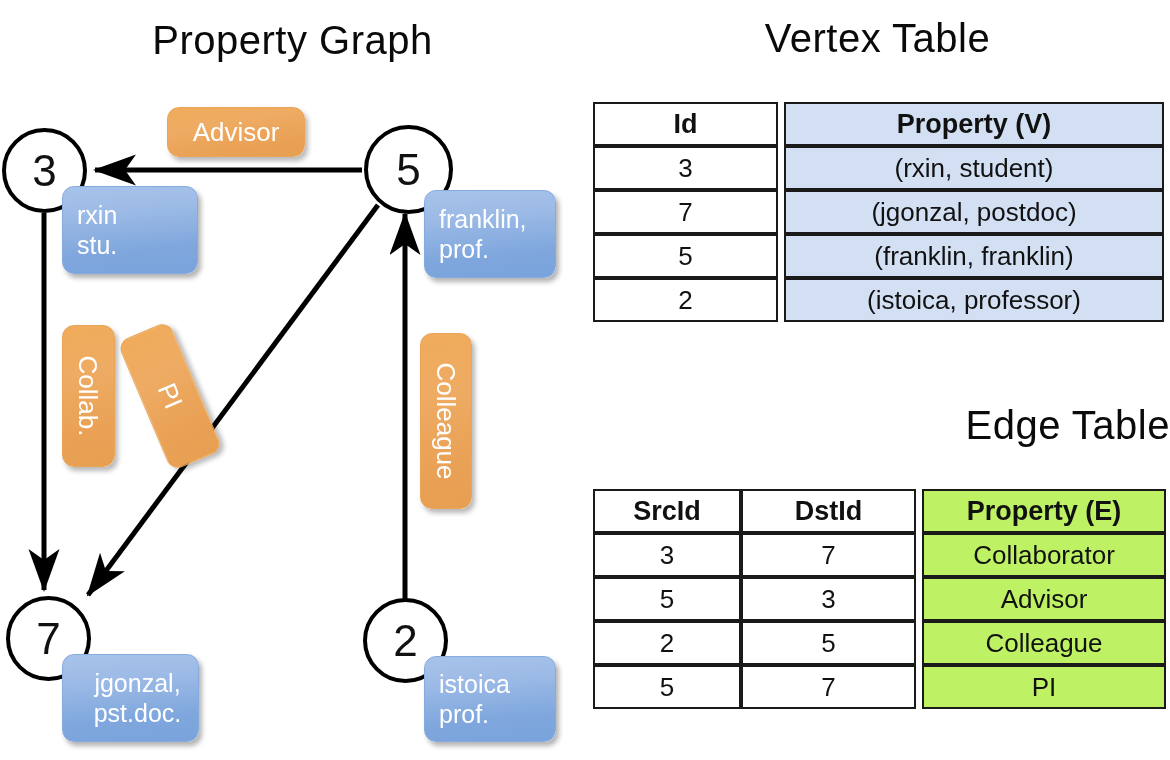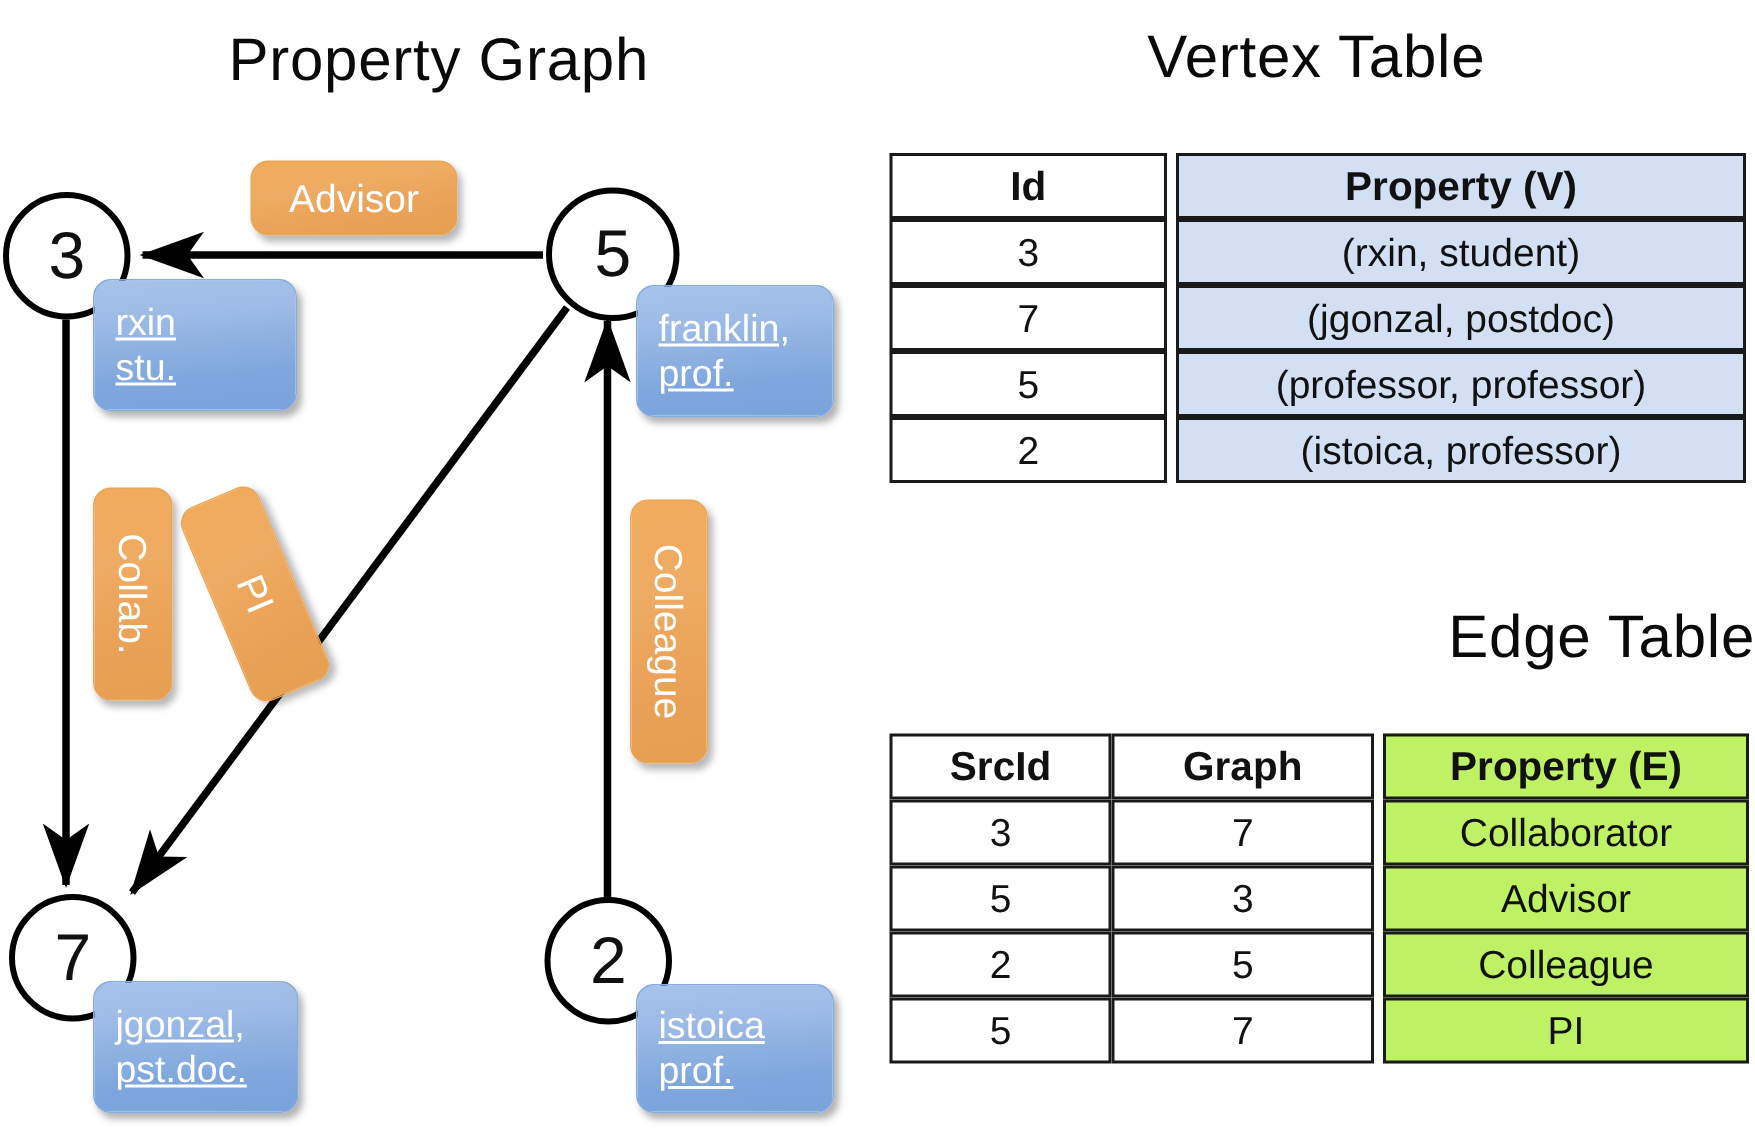--- a/index.html
+++ b/index.html
@@ -75,21 +75,21 @@
     font-family: "Liberation Sans", sans-serif;
     font-weight: 400;
     font-size: 25px;
     line-height: 1.22;
     padding: 6px 0 6px 14px;
     z-index: 4;
     box-shadow: 3px 4px 5px rgba(0,0,0,0.30);
     background: linear-gradient(175deg, #a7c3ea 0%, #9dbbe6 28%, #7fa7dd 72%, #7aa3dc 100%);
     border: 1px solid #86abdf;
   }
-  .prop-box span { display: block; text-decoration: underline; }
+  .prop-box span { display: block; }
 
   
   .edge-label {
     position: absolute;
     border-radius: 12px;
     box-sizing: border-box;
     display: flex;
     align-items: center;
     justify-content: center;
     color: #ffffff;
@@ -186,21 +186,21 @@
   <div class="prop-box" style="left:62px; top:186px; width:136px; height:88px;">
     <span>rxin</span>
     <span>stu.</span>
   </div>
 
   <div class="prop-box" style="left:424px; top:190px; width:132px; height:88px;">
     <span>franklin,</span>
     <span>prof.</span>
   </div>
 
-  <div class="prop-box" style="left:62px; top:654px; width:137px; height:88px;">
+  <div class="prop-box" style="left:62px; top:654px; width:137px; height:88px;text-align:center;">
     <span>jgonzal,</span>
     <span>pst.doc.</span>
   </div>
 
   <div class="prop-box" style="left:424px; top:656px; width:132px; height:86px;">
     <span>istoica</span>
     <span>prof.</span>
   </div>
 
   <div class="edge-label" style="left:167px; top:107px; width:138px; height:50px;">
@@ -236,35 +236,35 @@
       <td class="col-prop cell-v">(rxin, student)</td>
     </tr>
     <tr>
       <td class="col-id cell-plain">7</td>
       <td class="gapcell"></td>
       <td class="col-prop cell-v">(jgonzal, postdoc)</td>
     </tr>
     <tr>
       <td class="col-id cell-plain">5</td>
       <td class="gapcell"></td>
-      <td class="col-prop cell-v">(professor, professor)</td>
+      <td class="col-prop cell-v">(franklin, franklin)</td>
     </tr>
     <tr>
       <td class="col-id cell-plain">2</td>
       <td class="gapcell"></td>
       <td class="col-prop cell-v">(istoica, professor)</td>
     </tr>
   </tbody>
 </table>
 
 <table class="tbl" id="edge-table">
   <thead>
     <tr>
       <th class="col-src cell-plain">SrcId</th>
-      <th class="col-dst cell-plain">Graph</th>
+      <th class="col-dst cell-plain">DstId</th>
       <td class="gapcell"></td>
       <th class="col-prop cell-e">Property (E)</th>
     </tr>
   </thead>
   <tbody>
     <tr>
       <td class="col-src cell-plain">3</td>
       <td class="col-dst cell-plain">7</td>
       <td class="gapcell"></td>
       <td class="col-prop cell-e">Collaborator</td>

